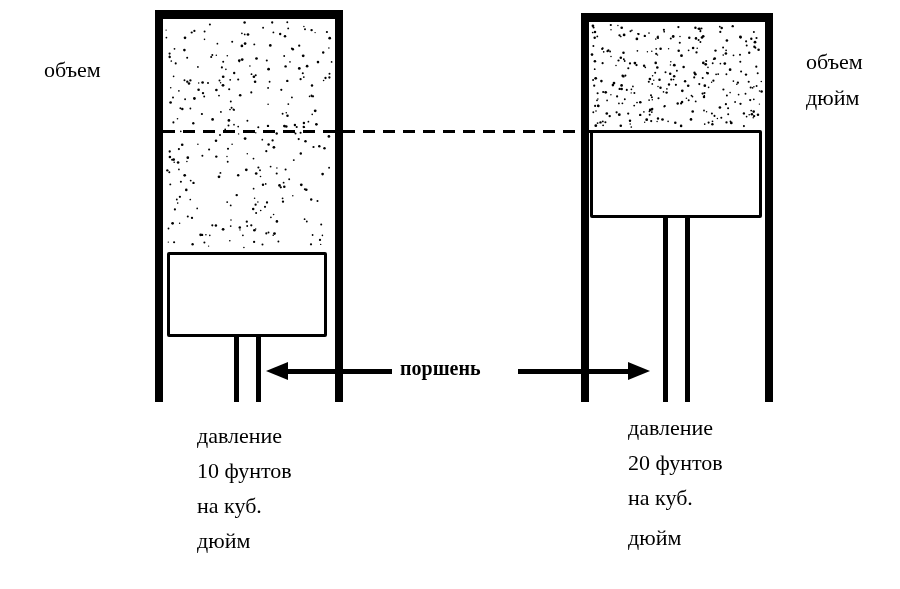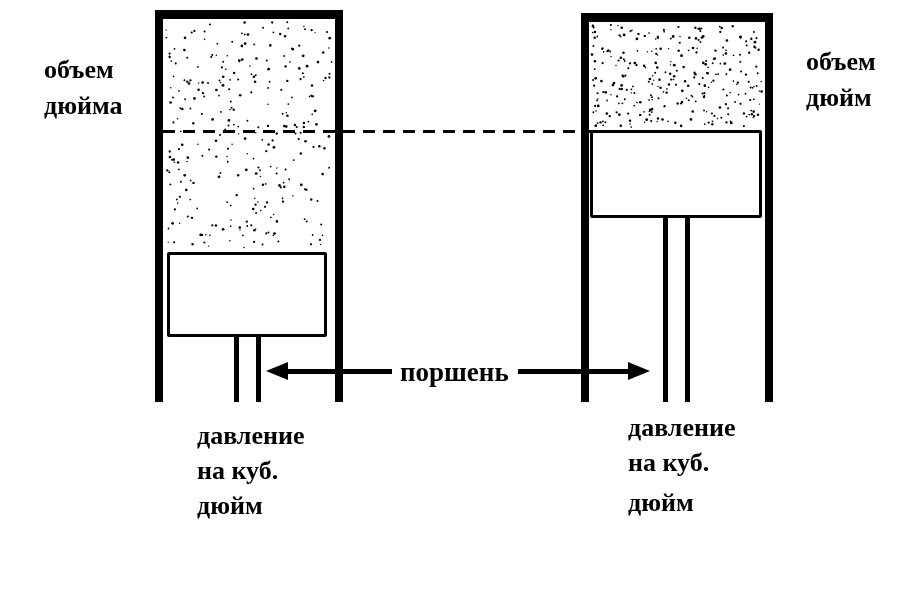--- a/index.html
+++ b/index.html
@@ -28,29 +28,29 @@
     background: repeating-linear-gradient(90deg,
       var(--ink, #000000) 0px, var(--ink, #000000) 12px,
       transparent 12px, transparent 20px);
   }
   .shaft { position: absolute; height: 5px; background: var(--ink, #000000); }
   .head { position: absolute; width: 0; height: 0; }
   .head.left  { border-top: 9px solid transparent; border-bottom: 9px solid transparent; border-right: 22px solid var(--ink, #000000); }
   .head.right { border-top: 9px solid transparent; border-bottom: 9px solid transparent; border-left: 22px solid var(--ink, #000000); }
   .label {
     position: absolute;
-    font-size: 26px;
-    font-weight: 700;
+    font-size: 22px;
+    font-weight: 400;
     line-height: 36px;
     white-space: nowrap;
   }
   .label.tight { line-height: 35px; }
   .piston-caption {
     position: absolute;
-    font-size: 27px;
+    font-size: 20px;
     font-weight: 600;
   }
   svg.gas { position: absolute; }
 </style>
 </head>
 <body>
 
 <div class="canvas">
 
   <div class="abs ink" style="left:155px; top:10px;  width:188px; height:9px;"></div>
@@ -678,33 +678,34 @@
   <div class="dashed" style="left:163px; top:130px; width:430px;"></div>
 
   <div class="head left" style="left:266px; top:362px;"></div>
   <div class="shaft" style="left:284px; top:369px; width:108px;"></div>
   <div class="piston-caption" style="left:400px; top:357px;">поршень</div>
   <div class="shaft" style="left:518px; top:369px; width:110px;"></div>
   <div class="head right" style="left:628px; top:362px;"></div>
 
   <div class="label" style="left:44px; top:52px;">
     <div>объем</div>
-    <div>дюйма</div>
   </div>
 
   <div class="label" style="left:806px; top:44px;">
     <div>объем</div>
     <div>дюйм</div>
   </div>
 
   <div class="label tight" style="left:197px; top:418px;">
     <div>давление</div>
+    <div>10 фунтов</div>
     <div>на куб.</div>
     <div>дюйм</div>
   </div>
 
   <div class="label tight" style="left:628px; top:410px;">
     <div>давление</div>
+    <div>20 фунтов</div>
     <div>на куб.</div>
     <div style="margin-top:5px;">дюйм</div>
   </div>
 
 </div>
 
 </body></html>

